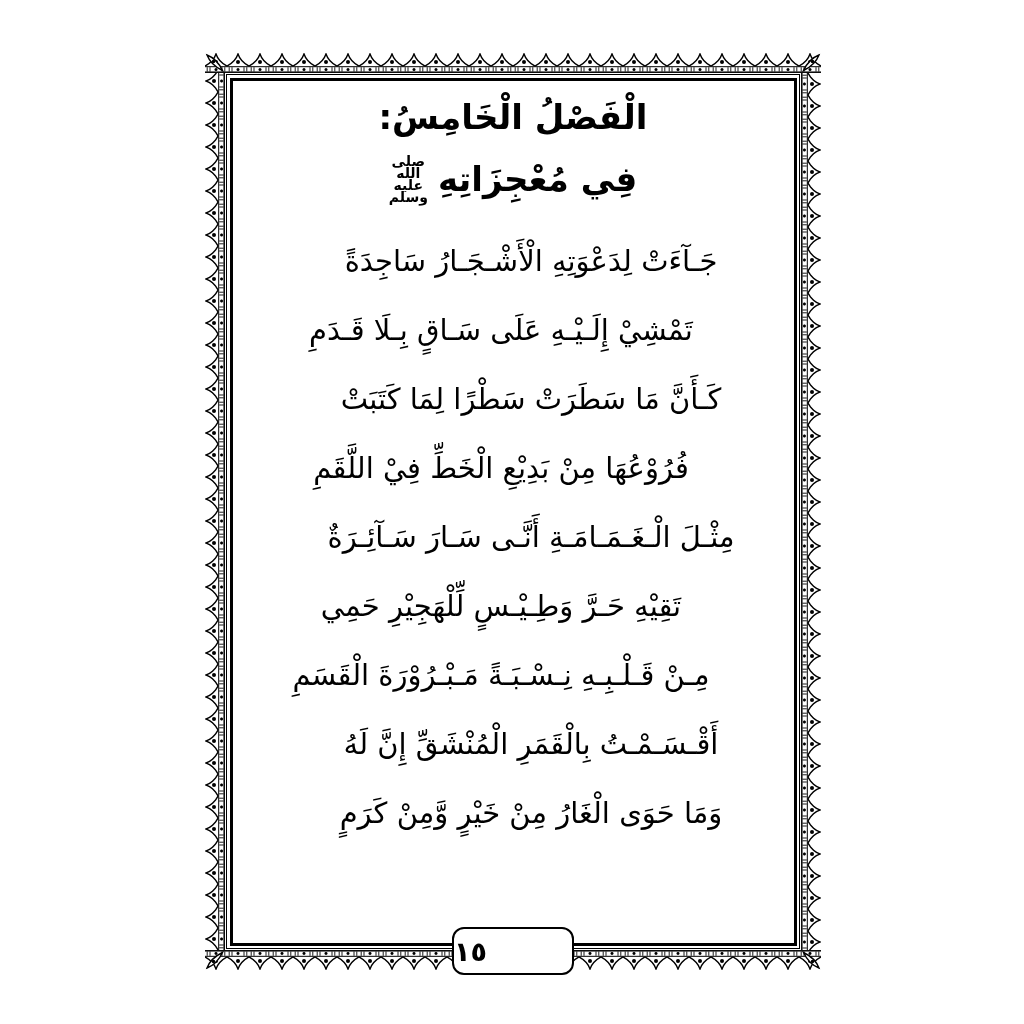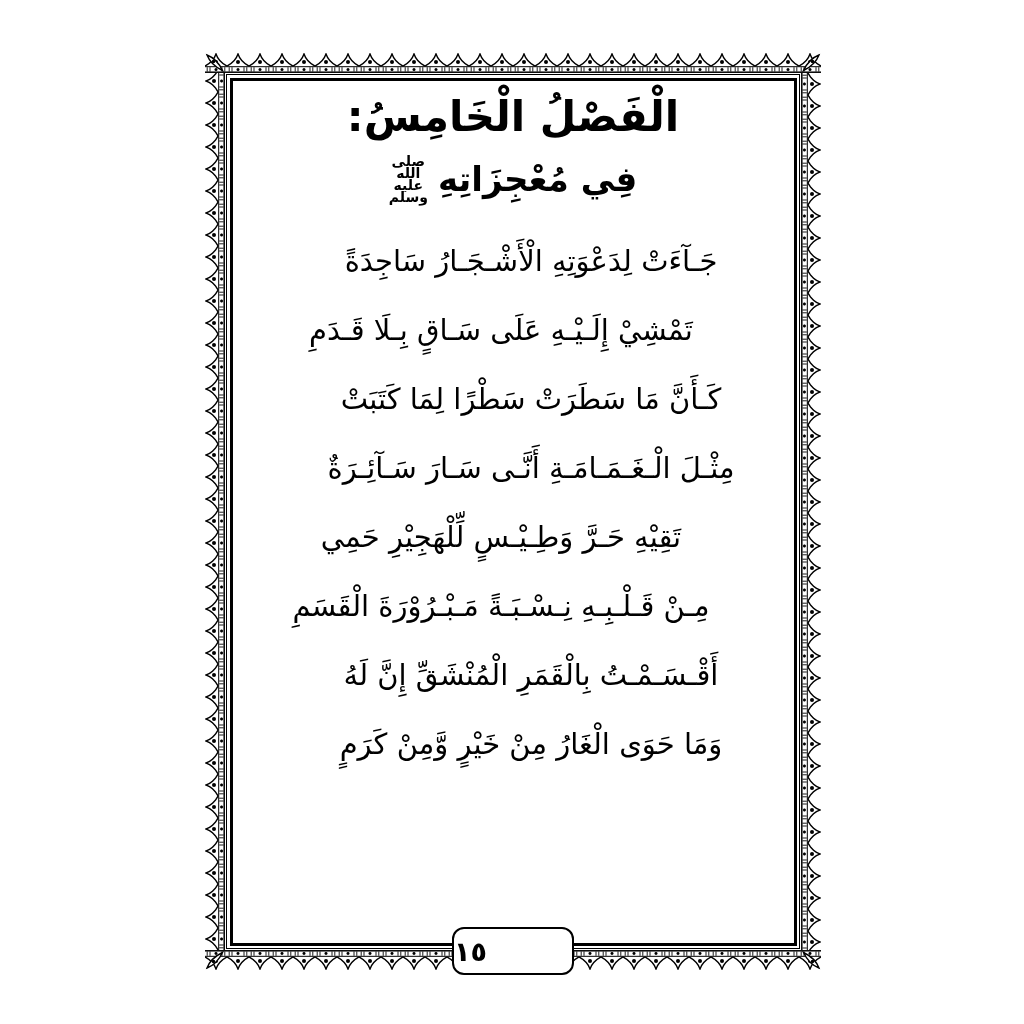--- a/index.html
+++ b/index.html
@@ -38,21 +38,21 @@
     position:absolute;left:2.5px;top:2.5px;right:2.5px;bottom:2.5px;
     border:3.5px solid #000;
   }
 
   
   .content{
     position:absolute;left:6px;top:4px;right:6px;bottom:4px;
     direction:rtl;text-align:center;
   }
   .chapter-title{
-    margin:7px 0 0 0;font-size:42px;font-weight:bold;line-height:50px;
+    margin:7px 0 0 0;font-size:34px;font-weight:bold;line-height:50px;
     letter-spacing:0;
   }
   .chapter-subtitle{
     margin:8px 0 0 0;font-size:34px;font-weight:bold;line-height:58px;
     display:flex;align-items:center;justify-content:center;gap:10px;
   }
   .honorific{
     display:inline-flex;flex-direction:column;justify-content:center;
     font-size:14px;font-weight:bold;line-height:12px;
     vertical-align:middle;
@@ -184,20 +184,21 @@
               <span>الله</span>
               <span>عليه</span>
               <span>وسلم</span>
             </span>
           </h2>
 
           <div class="verses">
             <div class="verse hemistich-a">جَـآءَتْ لِدَعْوَتِهِ الْأَشْـجَـارُ سَاجِدَةً</div>
             <div class="verse hemistich-b">تَمْشِيْ إِلَـيْـهِ عَلَى سَـاقٍ بِـلَا قَـدَمِ</div>
             <div class="verse hemistich-a">كَـأَنَّ مَا سَطَرَتْ سَطْرًا لِمَا كَتَبَتْ</div>
+            <div class="verse hemistich-b">فُرُوْعُهَا مِنْ بَدِيْعِ الْخَطِّ فِيْ اللَّقَمِ</div>
             <div class="verse hemistich-a">مِثْـلَ الْـغَـمَـامَـةِ أَنَّـى سَـارَ سَـآئِـرَةٌ</div>
             <div class="verse hemistich-b">تَقِيْهِ حَـرَّ وَطِـيْـسٍ لِّلْهَجِيْرِ حَمِي</div>
             <div class="verse hemistich-b">مِـنْ قَـلْـبِـهِ نِـسْـبَـةً مَـبْـرُوْرَةَ الْقَسَمِ</div>
             <div class="verse hemistich-a">أَقْـسَـمْـتُ بِالْقَمَرِ الْمُنْشَقِّ إِنَّ لَهُ</div>
             <div class="verse hemistich-a">وَمَا حَوَى الْغَارُ مِنْ خَيْرٍ وَّمِنْ كَرَمٍ</div>
           </div>
 
         </div>
       </div>
     </div>

